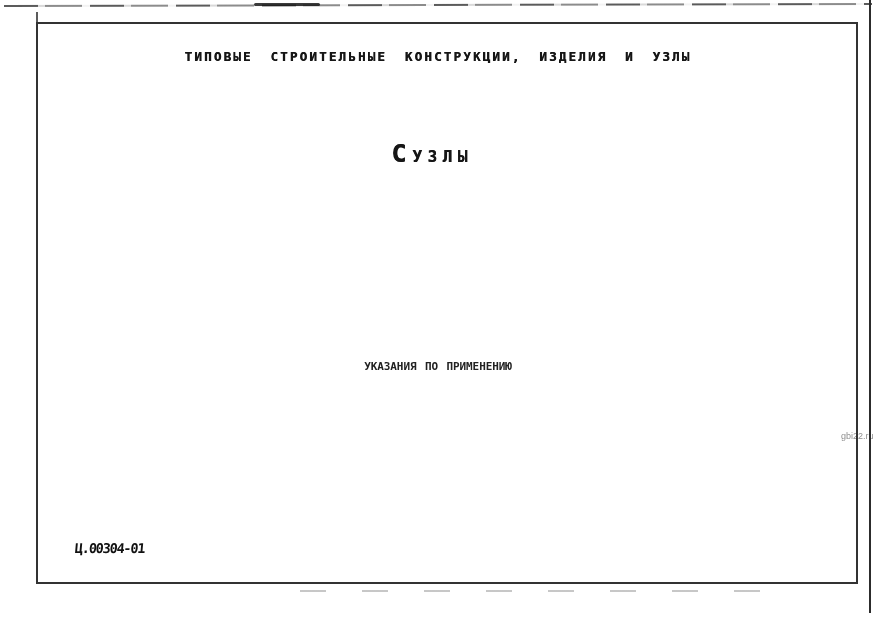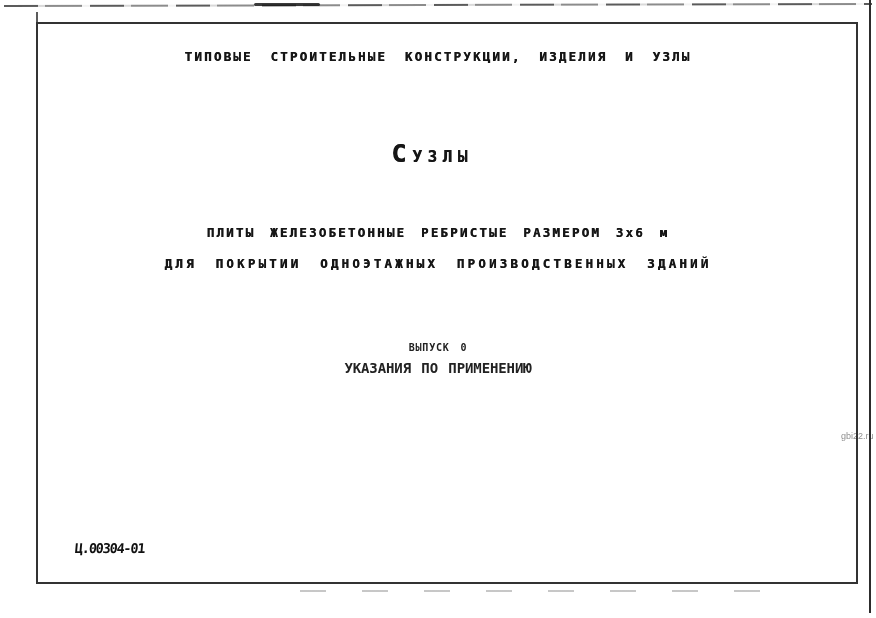--- a/index.html
+++ b/index.html
@@ -136,21 +136,21 @@
     top: 343px;
     font-weight: 600;
     font-size: 10px;
     letter-spacing: .8px;
     word-spacing: 4px;
     color: #222;
   }
   .issue-subtitle {
     top: 361px;
     font-weight: 600;
-    font-size: 14px;
+    font-size: 11px;
     letter-spacing: -0.1px;
     word-spacing: 2px;
     color: #222;
   }
   .doc-number {
     position: absolute;
     left: 75px; top: 540px;
     font-weight: bold;
     font-size: 13.5px;
     letter-spacing: -1.2px;
@@ -182,25 +182,22 @@
 
   <div class="frame"></div>
 
   <div class="txt header-line">ТИПОВЫЕ СТРОИТЕЛЬНЫЕ КОНСТРУКЦИИ, ИЗДЕЛИЯ И УЗЛЫ</div>
 
   <div class="txt series-line">
     <span class="series-initial">С</span>
     <span class="series-rest">УЗЛЫ</span>
   </div>
 
-  <div class="txt title-line1">ПЛИТЫ ЖЕЛЕЗОБЕТОННЫЕ РЕБРИСТЫЕ РАЗМЕРОМ 3х6 м</div>
-
-  <div class="txt title-line2">ДЛЯ ПОКРЫТИИ ОДНОЭТАЖНЫХ ПРОИЗВОДСТВЕННЫХ ЗДАНИЙ</div>
-
-  <div class="txt issue-line">ВЫПУСК 0</div>
+
+
 
   <div class="txt issue-subtitle">УКАЗАНИЯ ПО ПРИМЕНЕНИЮ</div>
 
   <div class="doc-number">Ц.00304-01</div>
 
   <div class="watermark">gbi22.ru</div>
 
 </div>
 
 </body></html>

